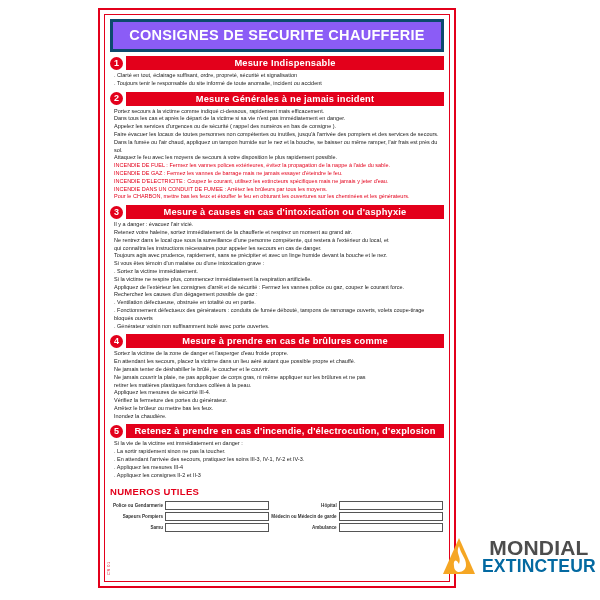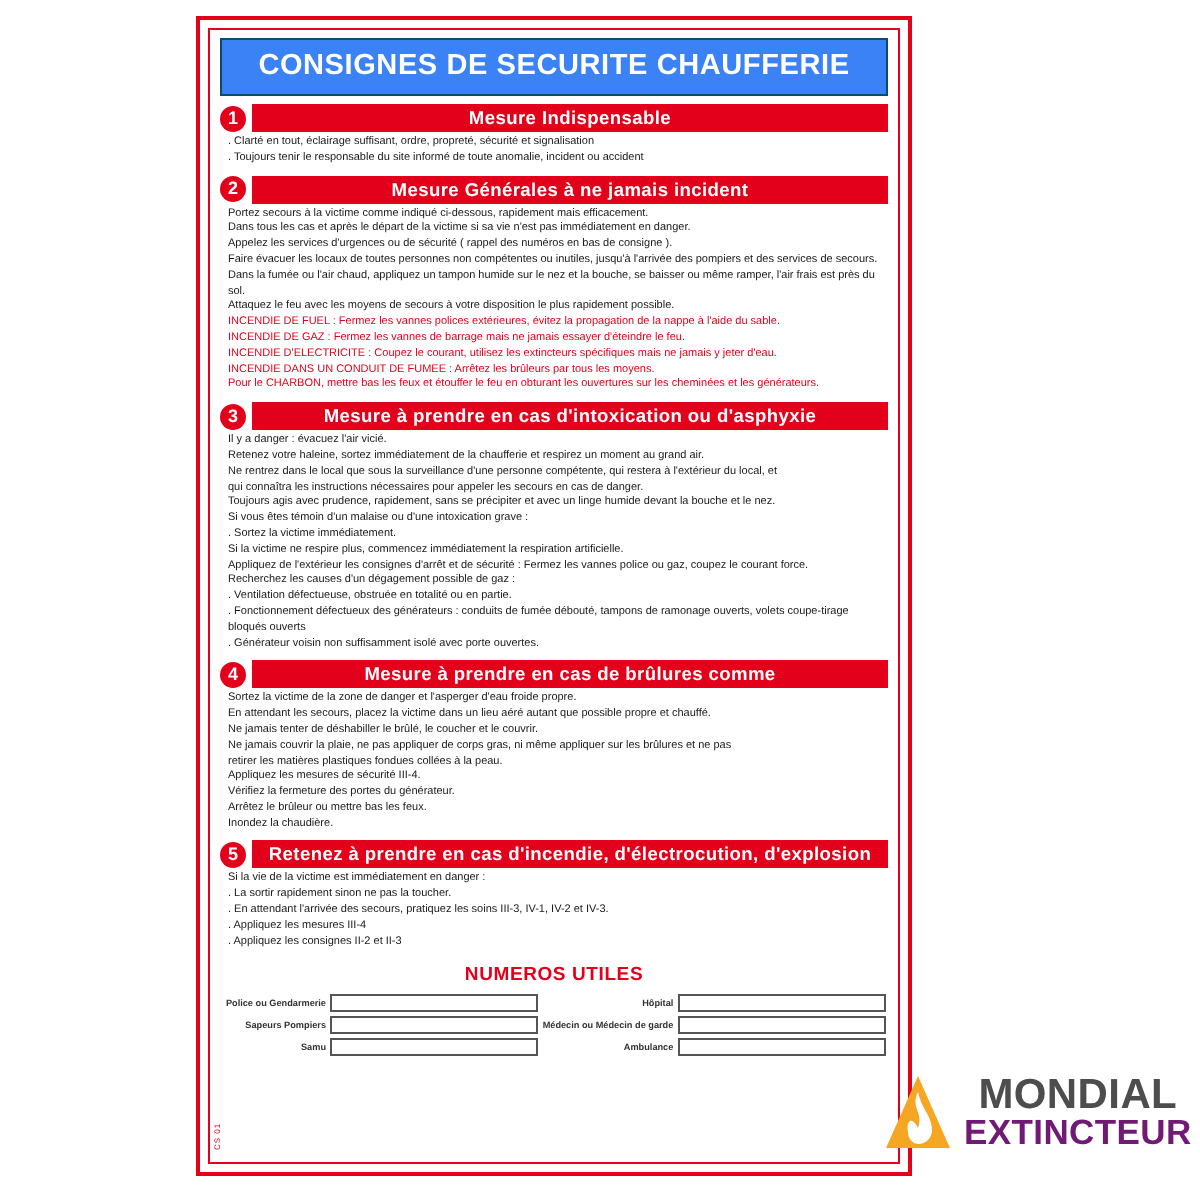--- a/index.html
+++ b/index.html
@@ -19,28 +19,28 @@
     box-sizing:border-box;
   }
   .poster-inner{
     position:absolute;
     left:4px;top:4px;right:4px;bottom:4px;
     border:1px solid #e3001b;
     box-sizing:border-box;
     padding:4px 5px 0 5px;
   }
   .title-bar{
-    background:#3b82f6;
+    background:#8b5cf6;
     color:#ffffff;
     text-align:center;
     font-weight:bold;
     font-size:14.5px;
     letter-spacing:0.3px;
     padding:5px 2px 6px 2px;
-    border:1px solid #0c4a6e;
+    border:3px solid #0c4a6e;
     box-sizing:border-box;
   }
   .section-head{
     display:flex;
     align-items:center;
     margin-top:4px;
   }
   .num{
     width:13px;height:13px;
     border-radius:50%;
@@ -67,21 +67,20 @@
   }
   .body-block{
     padding:2px 2px 0 4px;
     font-size:5.5px;
     line-height:1.42;
     color:#1a1a1a;
   }
   .body-block p{margin:0;}
   .red{color:#e3001b;}
   .utiles{
-    text-align:center;
     font-weight:bold;
     font-size:9.5px;
     color:#e3001b;
     margin-top:7px;
     letter-spacing:0.3px;
   }
   .num-table{
     margin-top:3px;
     width:100%;
     border-collapse:collapse;
@@ -133,21 +132,21 @@
   .logo-text .l1{
     font-size:21px;
     font-weight:bold;
     color:#4d4d4d;
     letter-spacing:0.2px;
     text-align:center;
   }
   .logo-text .l2{
     font-size:17.5px;
     font-weight:bold;
-    color:#701a75;
+    color:#0369a1;
     letter-spacing:0.2px;
   }
 </style>
 </head>
 <body>
 
 <div class="poster">
   <div class="poster-inner">
 
     <div class="title-bar">CONSIGNES DE SECURITE CHAUFFERIE</div>
@@ -174,21 +173,21 @@
       <p>Attaquez le feu avec les moyens de secours à votre disposition le plus rapidement possible.</p>
       <p class="red">INCENDIE DE FUEL : Fermez les vannes polices extérieures, évitez la propagation de la nappe à l'aide du sable.</p>
       <p class="red">INCENDIE DE GAZ : Fermez les vannes de barrage mais ne jamais essayer d'éteindre le feu.</p>
       <p class="red">INCENDIE D'ELECTRICITE : Coupez le courant, utilisez les extincteurs spécifiques mais ne jamais y jeter d'eau.</p>
       <p class="red">INCENDIE DANS UN CONDUIT DE FUMEE : Arrêtez les brûleurs par tous les moyens.</p>
       <p class="red">Pour le CHARBON, mettre bas les feux et étouffer le feu en obturant les ouvertures sur les cheminées et les générateurs.</p>
     </div>
 
     <div class="section-head">
       <span class="num">3</span>
-      <span class="head-band">Mesure à prendre en cas d'intoxication ou d'asphyxie</span>
+      <span class="head-band">Mesure à causes en cas d'intoxication ou d'asphyxie</span>
     </div>
     <div class="body-block">
       <p>Il y a danger : évacuez l'air vicié.</p>
       <p>Retenez votre haleine, sortez immédiatement de la chaufferie et respirez un moment au grand air.</p>
       <p>Ne rentrez dans le local que sous la surveillance d'une personne compétente, qui restera à l'extérieur du local, et</p>
       <p>qui connaîtra les instructions nécessaires pour appeler les secours en cas de danger.</p>
       <p>Toujours agis avec prudence, rapidement, sans se précipiter et avec un linge humide devant la bouche et le nez.</p>
       <p>Si vous êtes témoin d'un malaise ou d'une intoxication grave :</p>
       <p>. Sortez la victime immédiatement.</p>
       <p>Si la victime ne respire plus, commencez immédiatement la respiration artificielle.</p>

